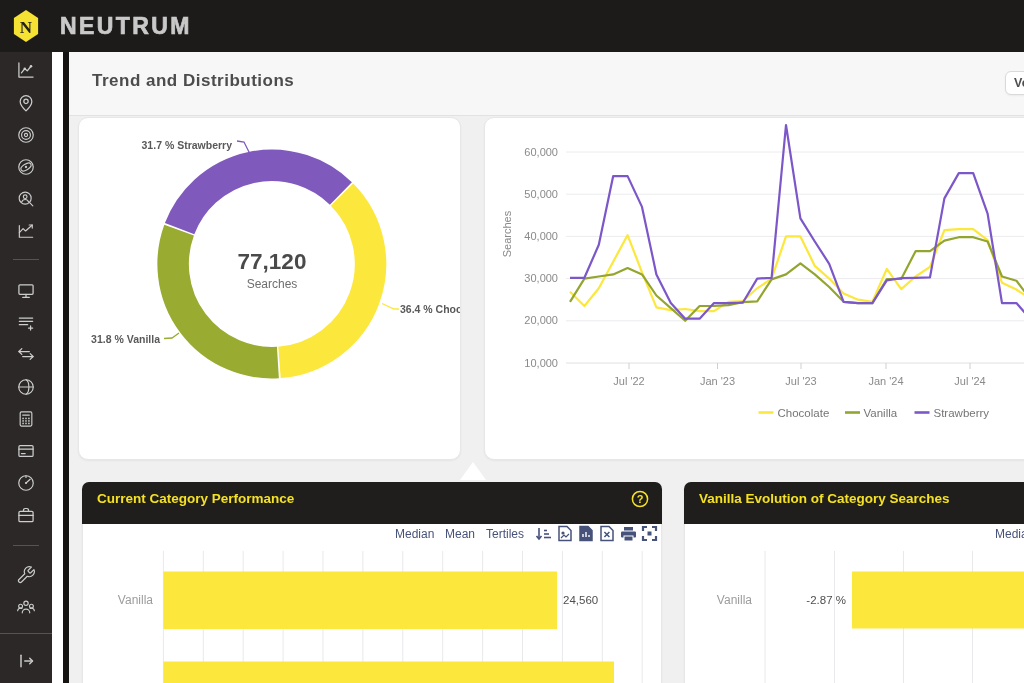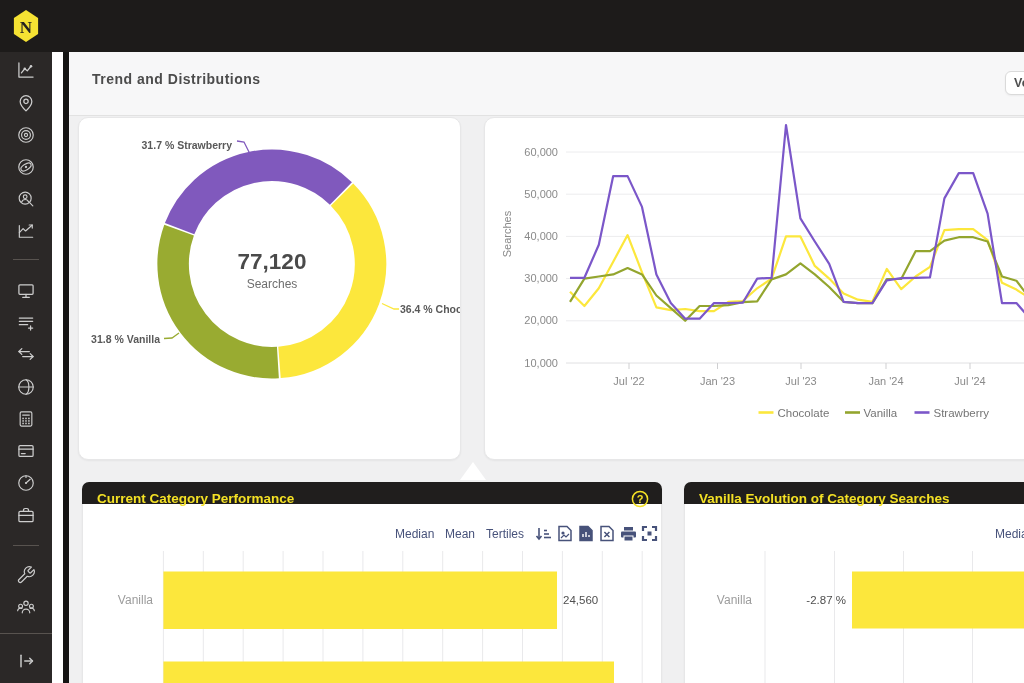--- a/index.html
+++ b/index.html
@@ -5,44 +5,45 @@
   * { margin:0; padding:0; box-sizing:border-box; }
   html,body { width:1024px; height:683px; overflow:hidden; background:#F0F0F1;
     font-family:"Liberation Sans", sans-serif; }
   .abs { position:absolute; }
   #topbar { position:absolute; left:0; top:0; width:1024px; height:52px; background:#1D1B1A; z-index:30; }
   #brand { position:absolute; left:60px; top:13px; font-size:23px; font-weight:bold; letter-spacing:2.4px; color:#C9C9C9; -webkit-text-stroke:0.7px #C9C9C9; }
   #sidebar { position:absolute; left:0; top:52px; width:52px; height:631px; background:#2B2827; z-index:25; }
   #gutterw { position:absolute; left:52px; top:52px; width:11px; height:631px; background:#FFFFFF; z-index:24; }
   #gutterb { position:absolute; left:63px; top:52px; width:6px; height:631px; background:#151413; z-index:24; }
   #titleband { position:absolute; left:69px; top:52px; width:955px; height:64px; background:#F7F7F8; border-bottom:1px solid #E2E2E2; }
-  #pagetitle { position:absolute; left:92px; top:71px; font-size:14px; font-weight:bold; letter-spacing:0.5px; color:#4C4C4C; }
+  #pagetitle { position:absolute; left:92px; top:71px; font-size:17px; font-weight:bold; letter-spacing:0.5px; color:#4C4C4C; }
   #vbtn { position:absolute; left:1005px; top:71px; width:90px; height:24px; background:#FFFFFF; border:1px solid #DADADA; border-radius:6px; font-size:12.5px; font-weight:bold; color:#4F4F4F; line-height:22px; padding-left:8px; box-shadow:0 1px 2px rgba(0,0,0,.05); }
   .card { position:absolute; background:#FFFFFF; border:1px solid #E7E7E8; border-radius:10px; box-shadow:0 1px 2px rgba(0,0,0,.05); }
   #cardA { left:78px; top:117px; width:383px; height:343px; }
   #cardB { left:484px; top:117px; width:616px; height:343px; }
   #cardC { left:82px; top:482px; width:580px; height:240px; border-radius:7px; }
   #cardD { left:684px; top:482px; width:414px; height:240px; border-radius:7px; }
-  .chead { position:absolute; left:-1px; top:-1px; right:-1px; height:22px; background:#201E1D; border-radius:7px 7px 0 0; }
+  .chead { position:absolute; left:-1px; top:-1px; right:-1px; height:42px; background:#201E1D; border-radius:7px 7px 0 0; }
   .chead .t { position:absolute; left:15px; top:9px; font-size:13.5px; font-weight:bold; letter-spacing:0; color:#F4E125; }
   #pointer { position:absolute; left:460px; top:462px; width:0; height:0; border-left:13px solid transparent; border-right:13px solid transparent; border-bottom:18px solid #FFFFFF; z-index:5; }
   svg text.ax { font-family:"Liberation Sans", sans-serif; font-size:11px; fill:#8A8A8A; }
   svg text.leg { font-family:"Liberation Sans", sans-serif; font-size:11.5px; fill:#757575; }
   svg text.dlab { font-family:"Liberation Sans", sans-serif; font-size:10.5px; font-weight:bold; fill:#595959; }
   svg text.cat { font-family:"Liberation Sans", sans-serif; font-size:12px; fill:#9C9C9C; }
   svg text.val { font-family:"Liberation Sans", sans-serif; font-size:11.5px; fill:#4F4F4F; }
   svg text.tb { font-family:"Liberation Sans", sans-serif; font-size:12px; fill:#47527A; }
 </style>
 </head>
 <body>
 <div id="topbar">
   <svg class="abs" style="left:12px;top:10px" width="28" height="32" viewBox="0 0 28 32">
     <polygon points="14,0 26.1,8 26.1,24 14,32 1.9,24 1.9,8" fill="#F5E233"></polygon>
     <text x="14" y="22.5" text-anchor="middle" font-family="Liberation Serif, serif" font-size="17" font-weight="bold" fill="#242220">N</text>
   </svg>
+  <div id="brand">NEUTRUM</div>
 </div>
 <div id="sidebar">
     <svg style="position:absolute;left:16px;top:8px" width="20" height="20" viewBox="0 0 24 24">
       <path d="M3.5,3.5 V20.5 H20.5" stroke="#CDCDCD" stroke-width="1.5" fill="none" stroke-linecap="round" stroke-linejoin="round"></path>
       <polyline points="6.5,15.5 10.5,10.5 13.5,13 18,7.5" stroke="#CDCDCD" stroke-width="1.5" fill="none" stroke-linecap="round" stroke-linejoin="round"></polyline>
       <circle cx="10.5" cy="10.5" r="1.5" fill="#CDCDCD" stroke="none"></circle>
       <circle cx="18" cy="7.5" r="1.5" fill="#CDCDCD" stroke="none"></circle>
     </svg>
 <svg style="position:absolute;left:16px;top:41px" width="20" height="20" viewBox="0 0 24 24">
       <path d="M12,21.5 C12,21.5 5,14.8 5,10.2 A7,7 0 1 1 19,10.2 C19,14.8 12,21.5 12,21.5 Z" stroke="#CDCDCD" stroke-width="1.5" fill="none" stroke-linecap="round" stroke-linejoin="round"></path>

